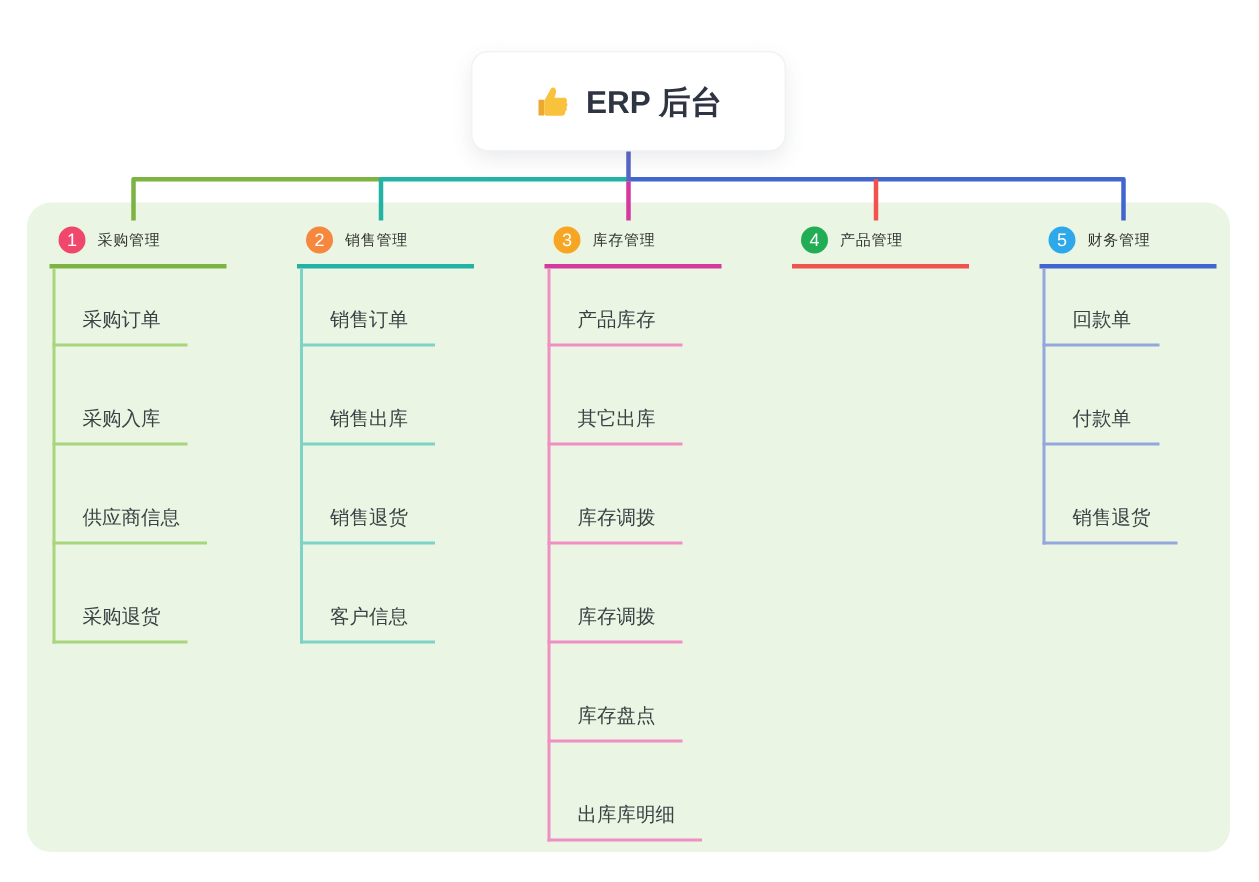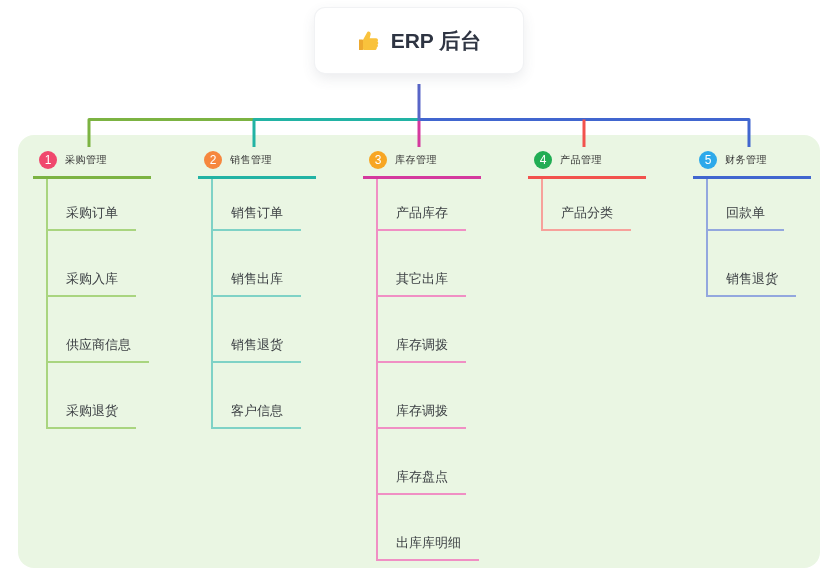--- a/index.html
+++ b/index.html
@@ -6,42 +6,42 @@
   .stage {
     position:relative; width:839px; height:588px; overflow:hidden;
     background:#ffffff;
     font-family:"Liberation Sans","DejaVu Sans",sans-serif;
   }
   .panel {
     position:absolute; left:18px; top:135px; width:802px; height:433px;
     border-radius:16px;
   }
   .root-node {
-    position:absolute; left:315px; top:8px; width:208px; height:65px;
+    position:absolute; left:315px; top:35px; width:208px; height:65px;
     background:#ffffff; border-radius:10px;
     box-shadow:0 0 0 1px #f1f2f4, 0 5px 14px rgba(70,80,100,.12);
     display:flex; align-items:center; justify-content:center; gap:10px;
     font-size:21px; font-weight:600; color:#2e3442; z-index:3;
   }
   .root-node .ticon { display:flex; align-items:center; }
   svg.connectors { position:absolute; left:0; top:0; z-index:2; pointer-events:none; }
   #branches { position:absolute; left:0; top:0; width:839px; height:588px; z-index:4; }
   .branch { position:absolute; top:149px; }
   .branch-title {
     width:112px; height:22px; box-sizing:content-box;
     padding:0 0 5px 6px; border-bottom:3px solid var(--line);
     display:flex; align-items:center; gap:8px;
   }
   .badge {
     width:18px; height:18px; border-radius:50%; background:var(--badge);
     color:#ffffff; font-size:12px; line-height:18px; text-align:center;
     flex:0 0 18px;
   }
   .branch-label { font-size:10px; color:#333333; letter-spacing:.5px; white-space:nowrap; }
-  .children { position:relative; margin-left:13px; width:max-content; }
+  .children { position:relative; margin-left:2px; width:max-content; }
   .children::before {
     content:""; position:absolute; left:0; top:0; bottom:0; width:2px;
     background:var(--light);
   }
   .child {
     display:flex; align-items:flex-end; height:66px; box-sizing:border-box;
     padding:0 18px 7px 20px; border-bottom:2px solid var(--light);
     width:max-content; min-width:78px;
     font-size:13px; color:#3d4145; white-space:nowrap;
   }
@@ -111,28 +111,28 @@
           <div class="child">库存盘点</div>
           <div class="child">出库库明细</div>
         </div>
       </div>
       <div class="branch" style="left: 528px; --line: #f2524d; --light: #f7a19b; --badge: #21ad54;">
         <div class="branch-title">
           <span class="badge">4</span>
           <span class="branch-label">产品管理</span>
         </div>
         <div class="children">
-          <div class="child">产品分类</div>
         </div>
       </div>
       <div class="branch" style="left: 693px; --line: #4166cf; --light: #93a7de; --badge: #2da9ea;">
         <div class="branch-title">
           <span class="badge">5</span>
           <span class="branch-label">财务管理</span>
         </div>
         <div class="children">
           <div class="child">回款单</div>
+          <div class="child">付款单</div>
           <div class="child">销售退货</div>
         </div>
       </div>
     </div>
 
 </div>
 
 </body></html>

